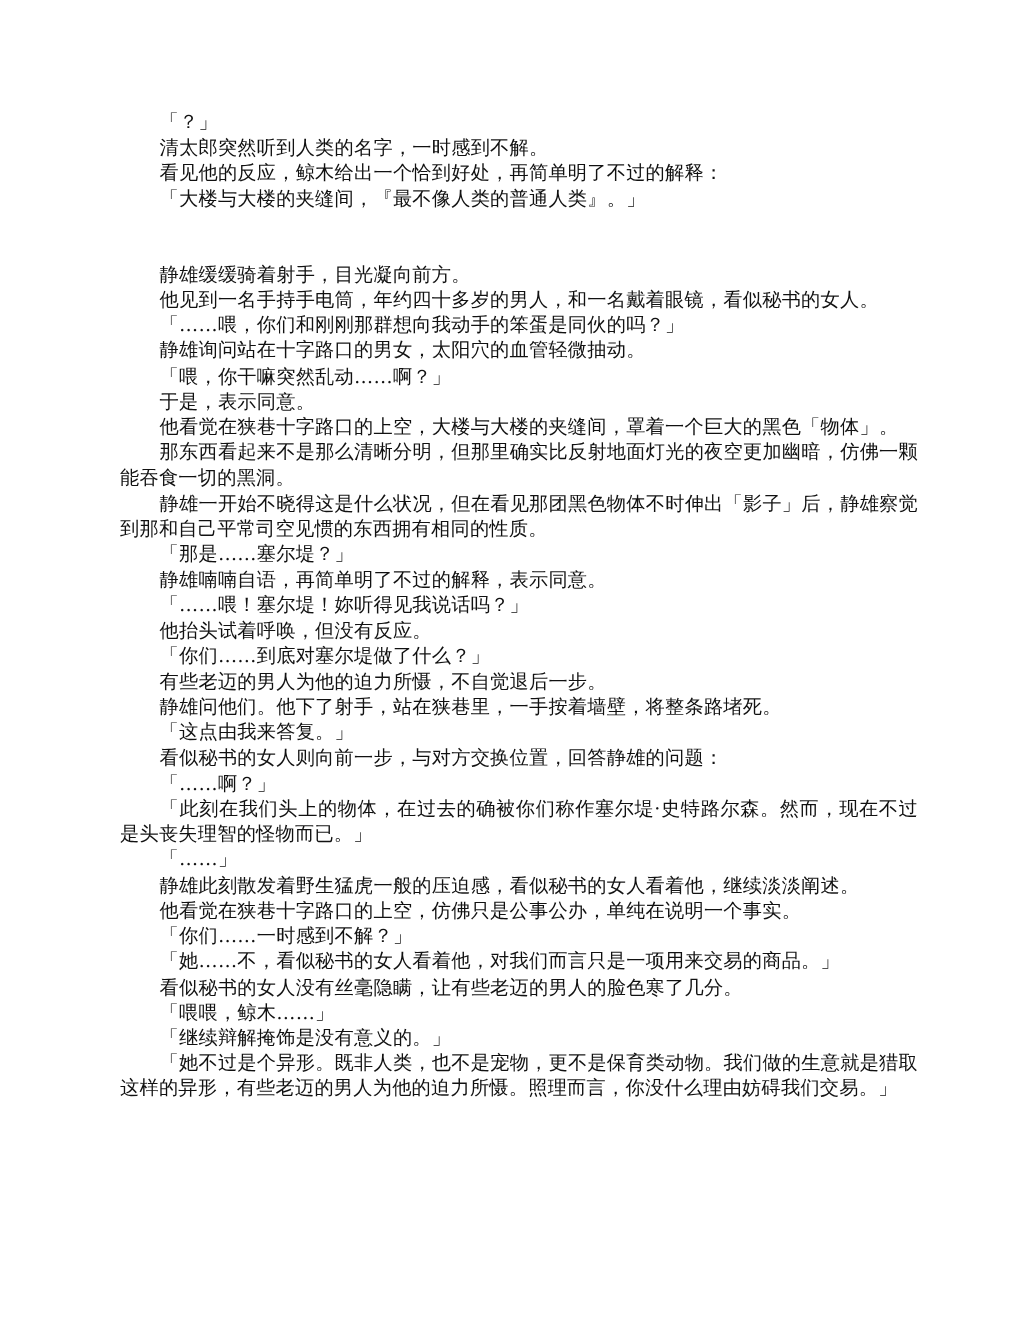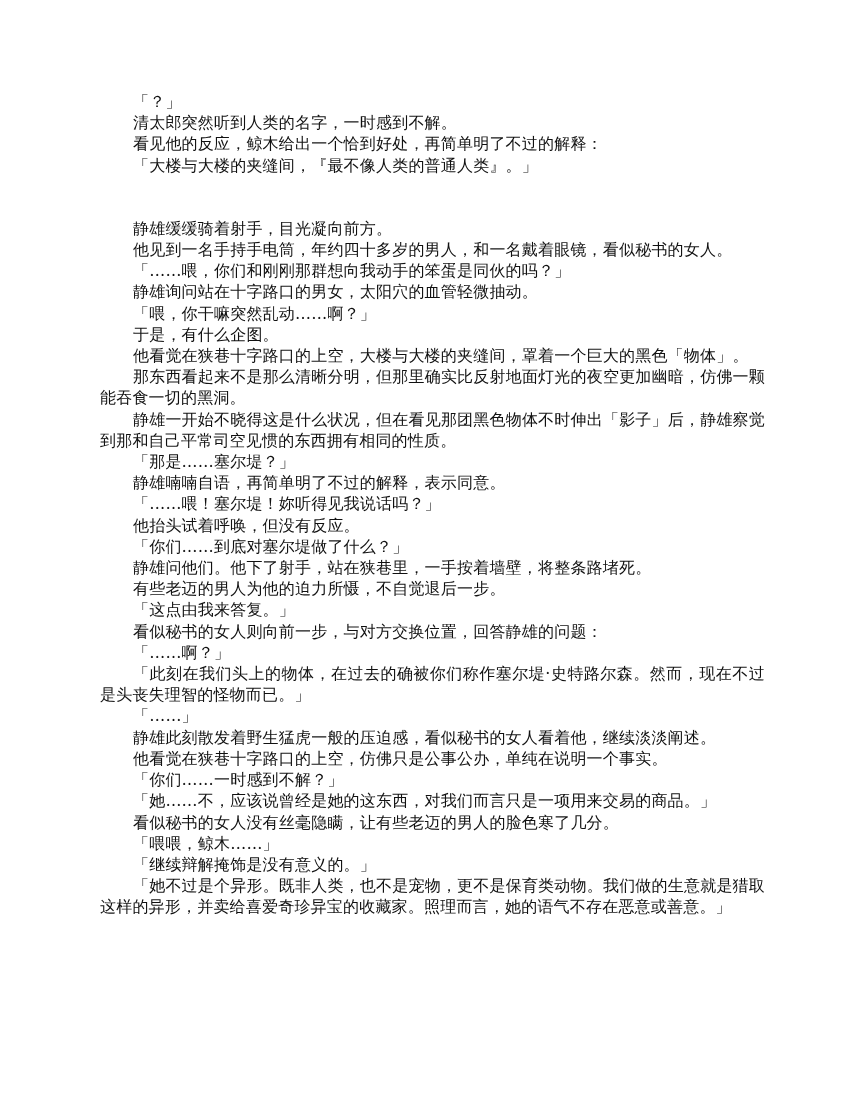--- a/index.html
+++ b/index.html
@@ -47,38 +47,38 @@
   </div>
 
   <div class="gap"></div>
 
   <div>
     <p class="para">静雄缓缓骑着射手，目光凝向前方。</p>
     <p class="para">他见到一名手持手电筒，年约四十多岁的男人，和一名戴着眼镜，看似秘书的女人。</p>
     <p class="para">「……喂，你们和刚刚那群想向我动手的笨蛋是同伙的吗？」</p>
     <p class="para">静雄询问站在十字路口的男女，太阳穴的血管轻微抽动。</p>
     <p class="para">「喂，你干嘛突然乱动……啊？」</p>
-    <p class="para">于是，有什么企图。</p>
+    <p class="para">于是，表示同意。</p>
     <p class="para">他看觉在狭巷十字路口的上空，大楼与大楼的夹缝间，罩着一个巨大的黑色「物体」。</p>
     <p class="para">那东西看起来不是那么清晰分明，但那里确实比反射地面灯光的夜空更加幽暗，仿佛一颗能吞食一切的黑洞。</p>
     <p class="para">静雄一开始不晓得这是什么状况，但在看见那团黑色物体不时伸出「影子」后，静雄察觉到那和自己平常司空见惯的东西拥有相同的性质。</p>
     <p class="para">「那是……塞尔堤？」</p>
     <p class="para">静雄喃喃自语，再简单明了不过的解释，表示同意。</p>
     <p class="para">「……喂！塞尔堤！妳听得见我说话吗？」</p>
     <p class="para">他抬头试着呼唤，但没有反应。</p>
     <p class="para">「你们……到底对塞尔堤做了什么？」</p>
+    <p class="para">有些老迈的男人为他的迫力所慑，不自觉退后一步。</p>
     <p class="para">静雄问他们。他下了射手，站在狭巷里，一手按着墙壁，将整条路堵死。</p>
-    <p class="para">有些老迈的男人为他的迫力所慑，不自觉退后一步。</p>
     <p class="para">「这点由我来答复。」</p>
     <p class="para">看似秘书的女人则向前一步，与对方交换位置，回答静雄的问题：</p>
     <p class="para">「……啊？」</p>
     <p class="para">「此刻在我们头上的物体，在过去的确被你们称作塞尔堤·史特路尔森。然而，现在不过是头丧失理智的怪物而已。」</p>
     <p class="para">「……」</p>
     <p class="para">静雄此刻散发着野生猛虎一般的压迫感，看似秘书的女人看着他，继续淡淡阐述。</p>
     <p class="para">他看觉在狭巷十字路口的上空，仿佛只是公事公办，单纯在说明一个事实。</p>
     <p class="para">「你们……一时感到不解？」</p>
-    <p class="para">「她……不，应该说曾经是她的这东西，对我们而言只是一项用来交易的商品。」</p>
+    <p class="para">「她……不，看似秘书的女人看着他，对我们而言只是一项用来交易的商品。」</p>
     <p class="para">看似秘书的女人没有丝毫隐瞒，让有些老迈的男人的脸色寒了几分。</p>
     <p class="para">「喂喂，鲸木……」</p>
     <p class="para">「继续辩解掩饰是没有意义的。」</p>
-    <p class="para">「她不过是个异形。既非人类，也不是宠物，更不是保育类动物。我们做的生意就是猎取这样的异形，并卖给喜爱奇珍异宝的收藏家。照理而言，她的语气不存在恶意或善意。」</p>
+    <p class="para">「她不过是个异形。既非人类，也不是宠物，更不是保育类动物。我们做的生意就是猎取这样的异形，有些老迈的男人为他的迫力所慑。照理而言，你没什么理由妨碍我们交易。」</p>
   </div>
 </div>
 
 </body></html>

